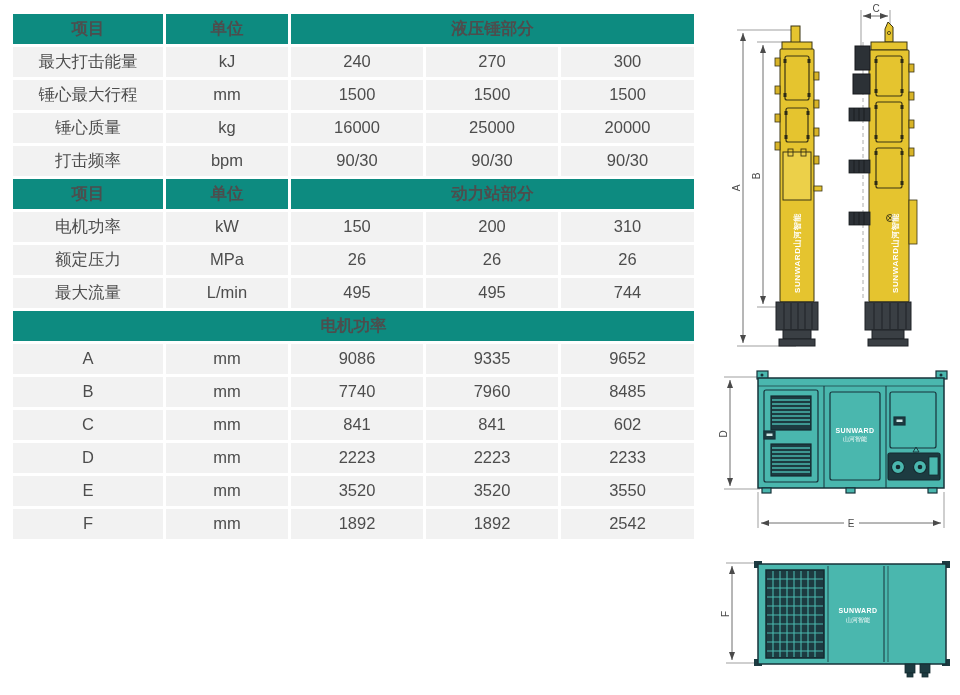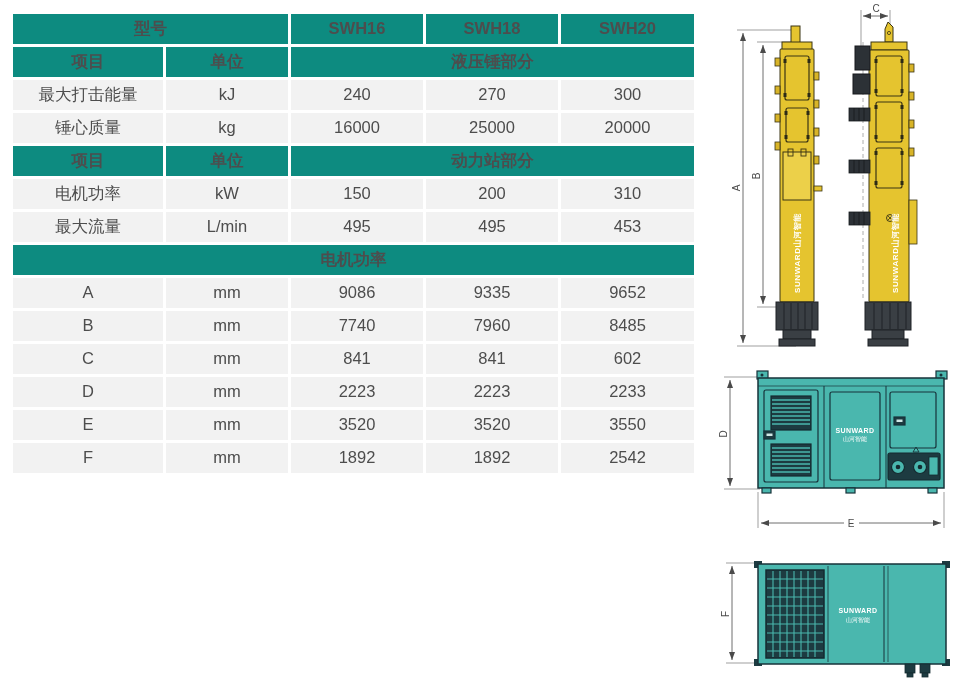--- a/index.html
+++ b/index.html
@@ -38,67 +38,82 @@
   <table class="spec">
     <colgroup>
       <col style="width:150px">
         <col style="width:122px">
         <col style="width:132px">
         <col style="width:132px">
         <col style="width:133px">
     </colgroup>
 
     <tbody>
-        <tr>
-      <td class="hd" colspan="2">型号</td>
-      <td class="hd">SWH16</td>
-      <td class="hd">SWH18</td>
-      <td class="hd">SWH20</td>
-    </tr>
 
     <tr>
       <td class="hd">项目</td>
       <td class="hd">单位</td>
       <td class="hd" colspan="3">液压锤部分</td>
     </tr>
 
     <tr>
       <td class="cell item">最大打击能量</td>
       <td class="cell">kJ</td>
       <td class="cell">240</td>
       <td class="cell">270</td>
       <td class="cell">300</td>
     </tr>
     <tr>
+      <td class="cell item">锤心最大行程</td>
+      <td class="cell">mm</td>
+      <td class="cell">1500</td>
+      <td class="cell">1500</td>
+      <td class="cell">1500</td>
+    </tr>
+    <tr>
       <td class="cell item">锤心质量</td>
       <td class="cell">kg</td>
       <td class="cell">16000</td>
       <td class="cell">25000</td>
       <td class="cell">20000</td>
     </tr>
+    <tr>
+      <td class="cell item">打击频率</td>
+      <td class="cell">bpm</td>
+      <td class="cell">90/30</td>
+      <td class="cell">90/30</td>
+      <td class="cell">90/30</td>
+    </tr>
 
     <tr>
       <td class="hd">项目</td>
       <td class="hd">单位</td>
       <td class="hd" colspan="3">动力站部分</td>
     </tr>
 
     <tr>
       <td class="cell item">电机功率</td>
       <td class="cell">kW</td>
       <td class="cell">150</td>
       <td class="cell">200</td>
       <td class="cell">310</td>
     </tr>
     <tr>
+      <td class="cell item">额定压力</td>
+      <td class="cell">MPa</td>
+      <td class="cell">26</td>
+      <td class="cell">26</td>
+      <td class="cell">26</td>
+    </tr>
+    <tr>
       <td class="cell item">最大流量</td>
       <td class="cell">L/min</td>
       <td class="cell">495</td>
       <td class="cell">495</td>
-      <td class="cell">453</td>
+      <td class="cell">744</td>
     </tr>
 
     <tr>
       <td class="hd" colspan="5">电机功率</td>
     </tr>
 
     <tr>
       <td class="cell item-c">A</td>
       <td class="cell">mm</td>
       <td class="cell">9086</td>

